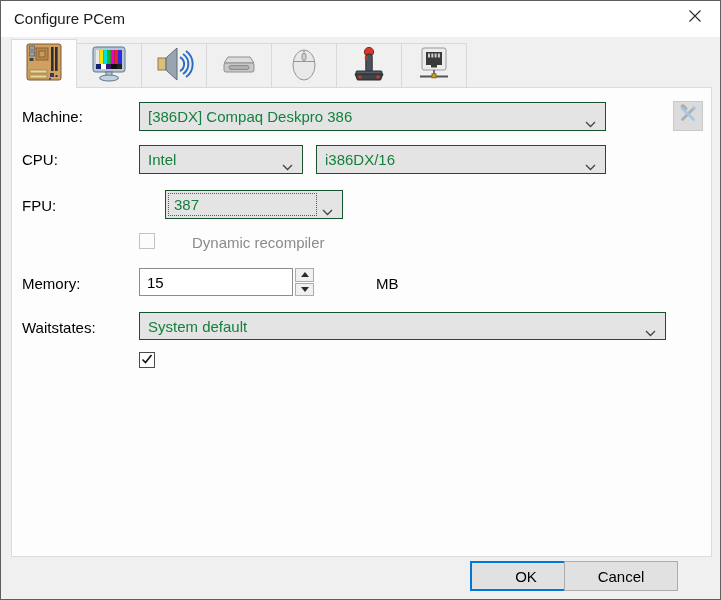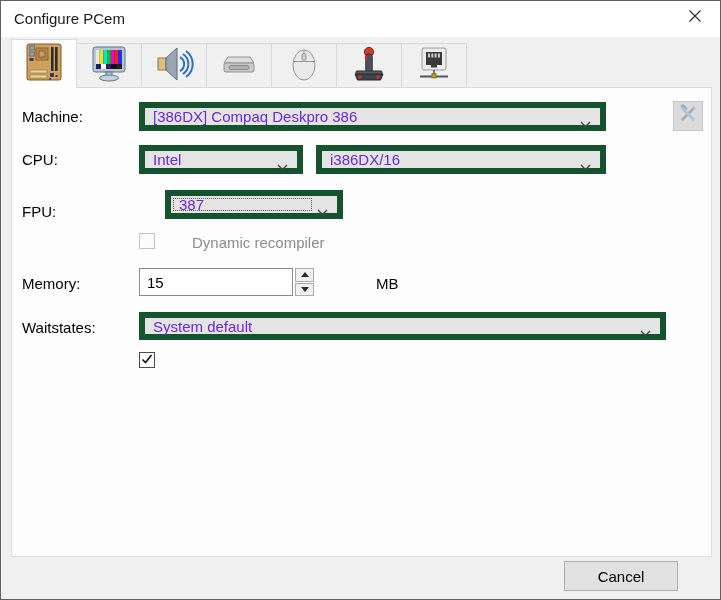--- a/index.html
+++ b/index.html
@@ -16,22 +16,22 @@
   
   .tabs{position:absolute;left:10px;top:38px;height:49px;display:flex;align-items:flex-end;z-index:3;}
   .tab{width:66px;height:45px;background:#f0f0f0;border:1px solid #d9d9d9;margin-right:-1px;
     display:flex;align-items:center;justify-content:center;}
   .tab.selected{height:49px;background:#fdfdfd;border:1px solid #dcdcdc;border-bottom:none;z-index:4;}
   
   .panel{position:absolute;left:10px;top:86px;width:701px;height:470px;
     background:#fdfdfd;border:1px solid #dcdcdc;z-index:1;}
   .lbl{position:absolute;font-size:15px;color:#000;z-index:2;}
   .combo{
-    position:absolute;height:29px;background:#e4e4e4;border:6px solid #14532d;
-    display:flex;align-items:center;padding-left:8px;font-size:15px;color:#6d28d9;z-index:2;
+    position:absolute;height:29px;background:#e4e4e4;border:1px solid #14532d;
+    display:flex;align-items:center;padding-left:8px;font-size:15px;color:#15803d;z-index:2;
   }
   .combo .chev{position:absolute;right:9px;top:50%;margin-top:-3px;}
   .focus-rect{position:absolute;left:2px;top:2px;bottom:2px;right:25px;border:1px dotted #5a5a5a;}
   .checkbox{position:absolute;width:16px;height:16px;background:#fff;border:1px solid #4b4b4b;
     display:flex;align-items:center;justify-content:center;z-index:2;}
   .checkbox.disabled{border-color:#c3c3c3;background:#fcfcfc;}
   .cb-label{position:absolute;font-size:15px;color:#000;z-index:2;margin-left:30px;}
   .cb-label.disabled{color:#8b8b8b;}
   .txtinput{position:absolute;height:28px;background:#fff;border:1px solid #8c8c8c;
     font-family:"Liberation Sans",sans-serif;font-size:15px;color:#000;padding-left:7px;z-index:2;}
@@ -199,21 +199,21 @@
   </div>
   <div class="combo" style="left:315px;top:144px;width:290px;">
     <span>i386DX/16</span>
     <span class="chev">
       <svg width="11" height="7" viewBox="0 0 11 7">
           <polyline points="1,1 5.5,5.5 10,1" fill="none" stroke="#444" stroke-width="1.3"></polyline>
         </svg>
     </span>
   </div>
 
-  <span class="lbl" style="left:21px;top:202px;text-align:right;">FPU:</span>
+  <span class="lbl" style="left:21px;top:196px;text-align:right;">FPU:</span>
   <div class="combo" style="left:138px;top:189px;width:178px;margin-left:26px;">
     <span>387</span>
     <span class="focus-rect"></span>
     <span class="chev">
       <svg width="11" height="7" viewBox="0 0 11 7">
           <polyline points="1,1 5.5,5.5 10,1" fill="none" stroke="#444" stroke-width="1.3"></polyline>
         </svg>
     </span>
   </div>
 
@@ -243,15 +243,16 @@
   </div>
 
   <span class="checkbox" style="left:138px;top:351px;">
     <span>
       <svg width="12" height="12" viewBox="0 0 12 12">
           <polyline points="1.5,6.5 4.5,9.5 10.5,2" fill="none" stroke="#111" stroke-width="1.6"></polyline>
         </svg>
     </span>
   </span>
 
+  <button class="btn btn-ok">OK</button>
   <button class="btn btn-cancel">Cancel</button>
 
 </div>
 
 </body></html>

